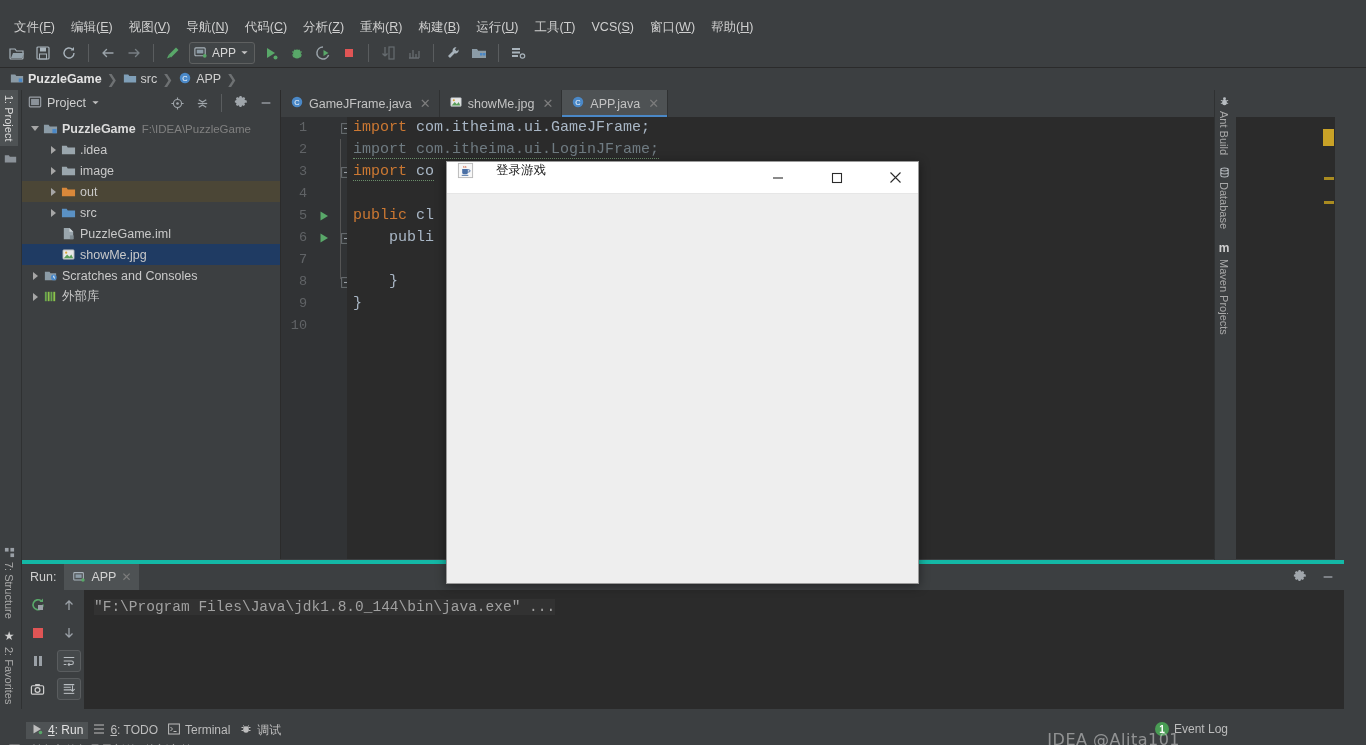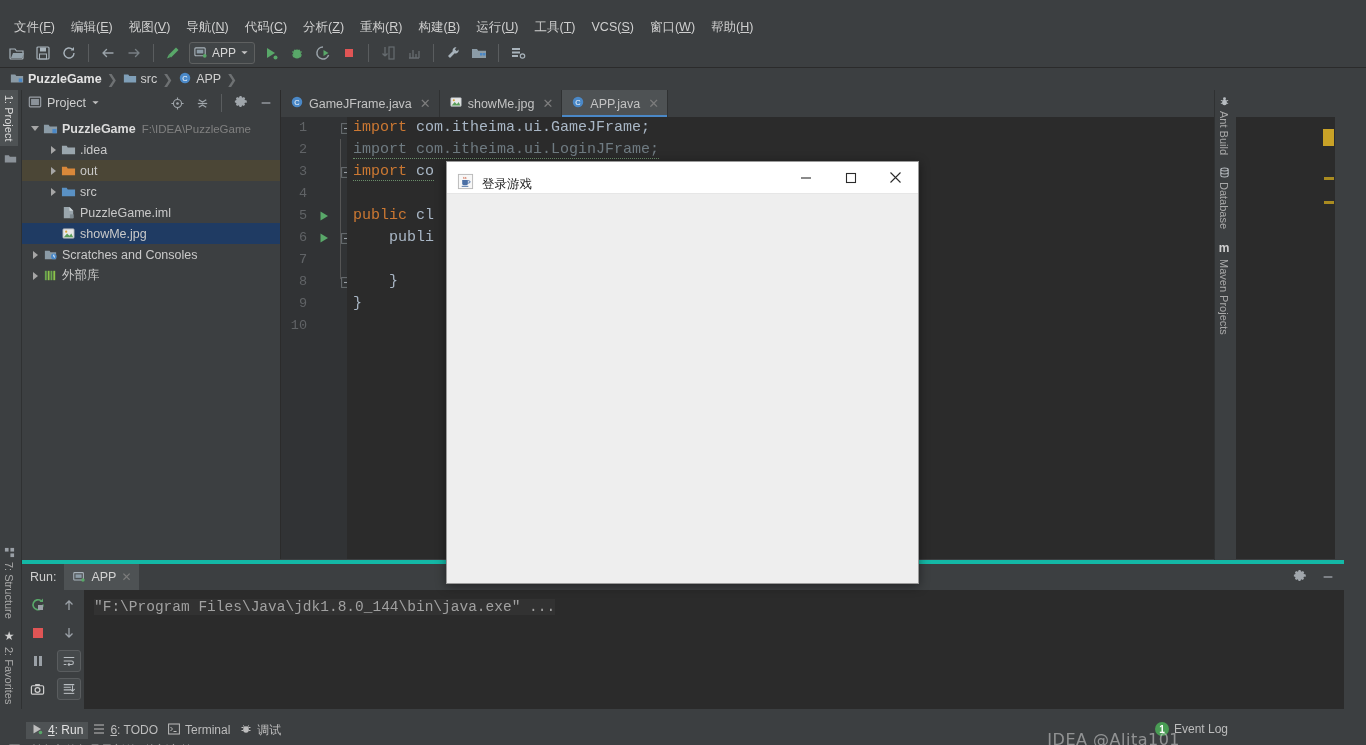--- a/index.html
+++ b/index.html
@@ -197,22 +197,22 @@
     font-size: 10px; display: flex; align-items: center; justify-content: center; font-weight: bold;
   }
 
   
   .dialog {
     position: absolute; left: 446px; top: 145px; width: 473px; height: 423px;
     background: #f0f0f0; border: 1px solid #9a9a9a;
     box-shadow: 0 2px 10px rgba(0,0,0,0.45);
   }
   .dlg-title {
-    height: 32px; background: #ffffff; display: flex; align-items: flex-end;
-    padding-left: 10px; border-bottom: 1px solid #e6e6e6;
+    height: 32px; background: #ffffff; display: flex; align-items: flex-start;
+    padding-left: 10px; border-bottom: 1px solid #e6e6e6; gap: 14px;
   }
   .dlg-title .dt { font-size: 12.5px; color: #202020; margin-left: 8px; font-family: "DejaVu Sans", sans-serif; }
   .dlg-title .spacer { flex: 1; }
   .dlg-btn {
     width: 45px; height: 31px; display: flex; align-items: center; justify-content: center;
     color: #333; font-size: 15px;
   }
   .dlg-body { position: absolute; top: 32px; left: 0; right: 0; bottom: 0; background: #eeeeee; }
 
   
@@ -471,20 +471,31 @@
         <div class="trow" style="padding-left: 24px;">
           <span class="tw">
             <span class="tri"></span>
           </span>
           <span class="ic">
             <svg width="15" height="15" viewBox="0 0 16 16">
               <path d="M1 4h5l1.2 1.8H15V13H1z" fill="#9aa6ad"></path>
             </svg>
           </span>
           <span class="nm">.idea</span>
+        </div>
+        <div class="trow" style="padding-left: 24px;">
+          <span class="tw">
+            <span class="tri"></span>
+          </span>
+          <span class="ic">
+            <svg width="15" height="15" viewBox="0 0 16 16">
+              <path d="M1 4h5l1.2 1.8H15V13H1z" fill="#9aa6ad"></path>
+            </svg>
+          </span>
+          <span class="nm">image</span>
         </div>
         <div class="trow sel-brown" style="padding-left: 24px;">
           <span class="tw">
             <span class="tri"></span>
           </span>
           <span class="ic">
             <svg width="15" height="15" viewBox="0 0 16 16">
               <path d="M1 4h5l1.2 1.8H15V13H1z" fill="#d9883a"></path>
             </svg>
           </span>

